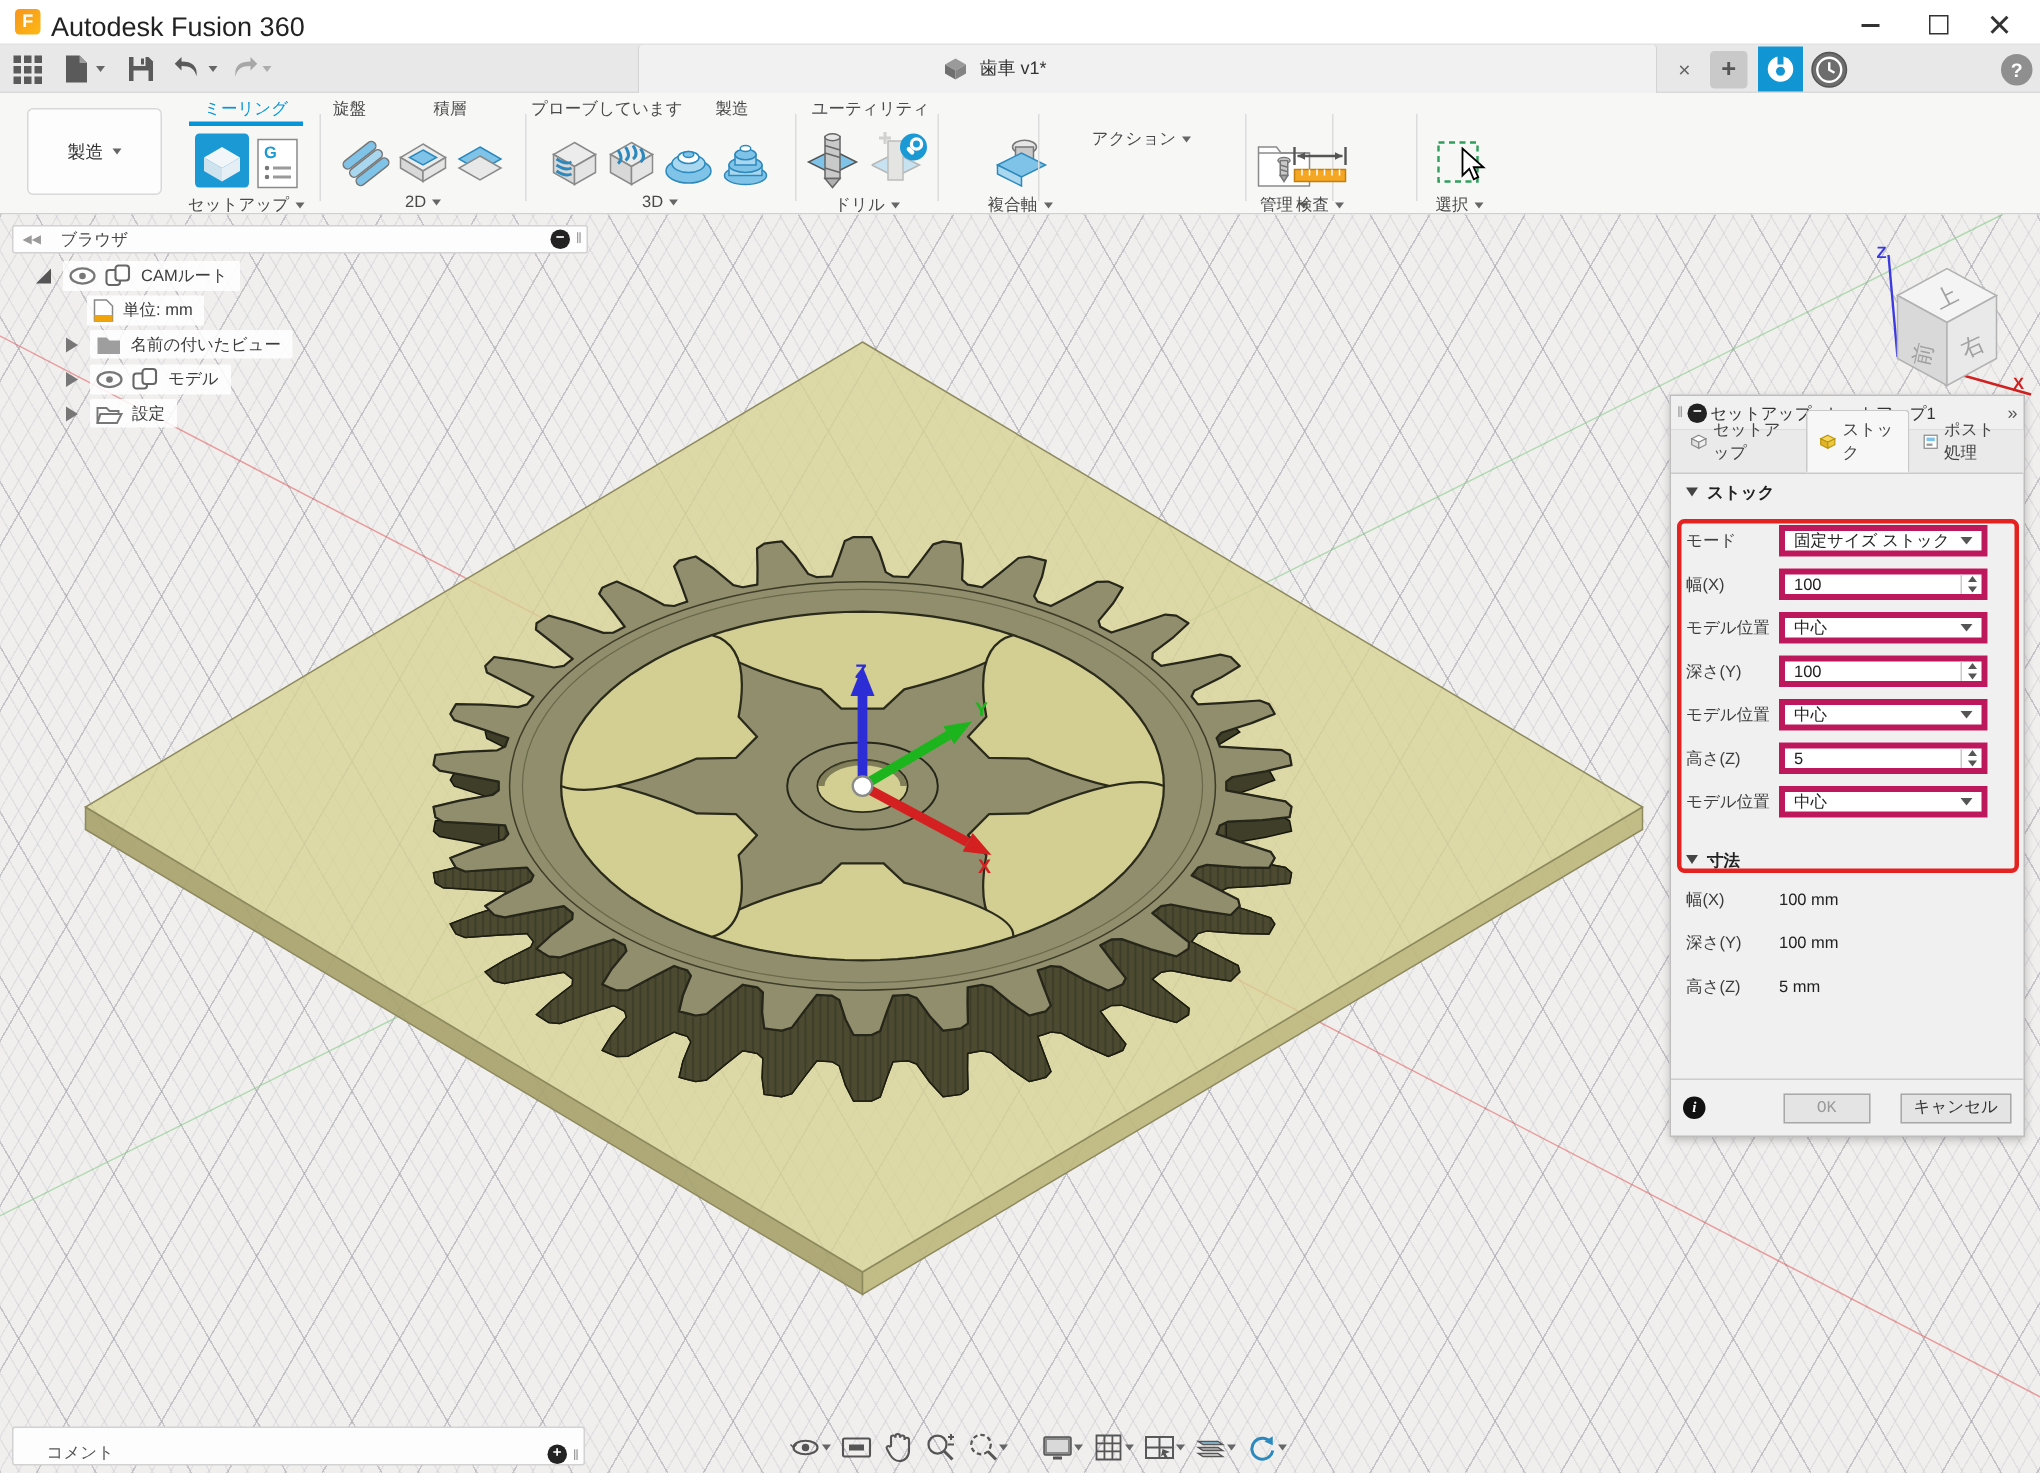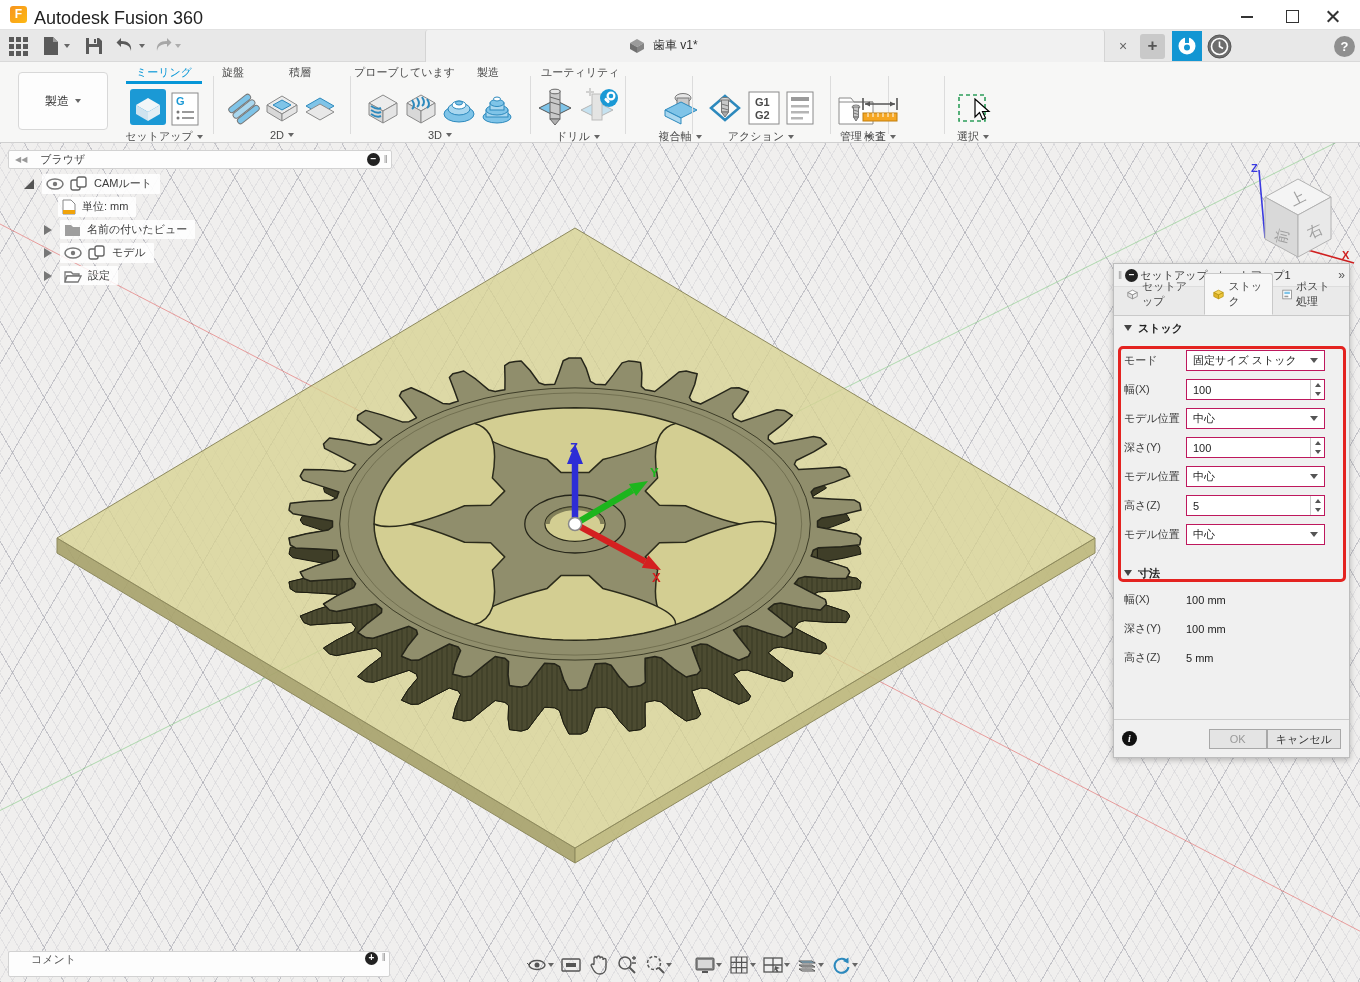--- a/index.html
+++ b/index.html
@@ -91,46 +91,46 @@
   .dchev { color:#555; font-size:12px; margin-right:6px; letter-spacing:-2px; }
   .ptabs { height:29px; display:flex; align-items:flex-end; padding-left:4px; border-bottom:1px solid #c9c9c9;
            background:#eaeaea; }
   .ptab { display:flex; align-items:center; gap:4px; padding:5px 8px; color:#444; border:1px solid transparent; }
   .ptab.active { background:#f7f7f7; border-color:#c9c9c9; border-bottom-color:#f7f7f7; border-radius:3px 3px 0 0; }
   .sechead { display:flex; align-items:center; gap:6px; height:24px; padding-left:10px; color:#222; font-weight:bold; }
   .sec-caret { width:0; height:0; border-left:4px solid transparent; border-right:4px solid transparent;
                border-top:6px solid #444; }
   .frow { display:flex; align-items:center; height:29px; padding:0 24px 0 10px;justify-content:center; }
   .flabel { width:62px; color:#3d3d3d; }
-  .fctrl { flex:1; height:21px; background:#fff; border:1px solid #be185d; display:flex; align-items:center;
+  .fctrl { flex:1; height:21px; background:#fff; border:4px solid #be185d; display:flex; align-items:center;
            position:relative; }
   .fctrl .val { flex:1; padding-left:6px; color:#222; }
   .selcaret { width:0; height:0; border-left:4px solid transparent; border-right:4px solid transparent;
               border-top:5px solid #555; margin-right:6px; }
   .spincol { width:14px; align-self:stretch; border-left:1px solid #c9c9c9; display:flex; flex-direction:column; }
   .spinup,.spindn { flex:1; display:flex; align-items:center; justify-content:center; }
   .spinup::after { content:""; width:0; height:0; border-left:3px solid transparent; border-right:3px solid transparent; border-bottom:4px solid #555; }
   .spindn::after { content:""; width:0; height:0; border-left:3px solid transparent; border-right:3px solid transparent; border-top:4px solid #555; }
   .redbox { position:absolute; left:4px; top:82px; width:228px; height:236px; border:3px solid #e42320;
             border-radius:5px; pointer-events:none; }
   .drow { display:flex; align-items:center; height:29px; padding-left:10px; }
   .dlabel { width:62px; color:#3d3d3d; }
   .dval { color:#222; }
   .pfoot { position:absolute; left:0; bottom:0; width:100%; height:38px; border-top:1px solid #ccc;
            display:flex; align-items:center; padding:0 8px; }
   .infoic { width:15px; height:15px; border-radius:50%; background:#111; color:#fff; text-align:center;
             line-height:15px; font-size:10px; font-style:italic; font-weight:bold; font-family:"Liberation Serif",serif; }
-  .pbtns { margin-left:auto; display:flex; gap:0; }
+  .pbtns { margin-left:auto; display:flex; gap:20px;font-family:Liberation Mono, monospace; }
   .pbtn { min-width:58px; height:20px; background:#e4e4e4; border:1px solid #a8a8a8; text-align:center;
           line-height:18px; padding:0 8px; }
   .pbtn.okbtn { color:#9a9a9a; }
 
   
   .comment { position:absolute; left:8px; top:951px; width:382px; height:26px; background:#fdfdfd;
-             border:1px solid #d2d2d2; border-radius:2px; display:flex; align-items:flex-start; color:#555; }
+             border:1px solid #d2d2d2; border-radius:2px; display:flex; align-items:flex-end; color:#555; }
   .comment .ttl { flex:1; margin-left:22px; }
 
   
   .navbar { position:absolute; left:524px; top:950px; height:30px; display:flex; align-items:center; gap:2px; }
   .navbtn { display:flex; align-items:center; padding:2px 2px; }
   .navbtn svg { display:block; }
   .navgap { width:14px; }
 
   .cursor { position:absolute; z-index:50; }
 </style>
@@ -358,41 +358,20 @@
         </svg>
       </div>
       <div class="glabel">
           <span>複合軸</span>
           <span class="caret sm"></span>
         </div>
     </div>
     <div class="rsep" style="left:692px"></div>
 
     <div class="rgroup" style="left:698px; width:126px">
-      <div class="icons">
-        <svg width="36" height="36" viewBox="0 0 36 36">
-          <polygon points="18,6 32,18 18,30 4,18" fill="none" stroke="#2c89bd" stroke-width="2.5"></polygon>
-          <ellipse cx="18" cy="10" rx="5" ry="2.5" fill="#ddd" stroke="#777"></ellipse>
-          <rect x="14.5" y="10" width="7" height="12" fill="#c9c9c9" stroke="#777"></rect>
-          <path d="M14.5 14 l7 2 M14.5 18 l7 2" stroke="#777"></path>
-          <polygon points="14.5,22 21.5,22 18,27" fill="#aaa" stroke="#777"></polygon>
-        </svg>
-        <svg width="34" height="36" viewBox="0 0 34 36">
-          <rect x="2" y="2" width="30" height="32" fill="#fff" stroke="#8a8a8a"></rect>
-          <text x="8" y="16" font-size="11" font-weight="bold" fill="#4a4a4a">G1</text>
-          <text x="8" y="29" font-size="11" font-weight="bold" fill="#4a4a4a">G2</text>
-        </svg>
-        <svg width="30" height="36" viewBox="0 0 30 36">
-          <rect x="2" y="2" width="26" height="32" fill="#fff" stroke="#8a8a8a"></rect>
-          <rect x="6" y="7" width="18" height="4" fill="#9a9a9a"></rect>
-          <rect x="6" y="15" width="18" height="2.5" fill="#b5b5b5"></rect>
-          <rect x="6" y="21" width="18" height="2.5" fill="#b5b5b5"></rect>
-          <rect x="6" y="27" width="12" height="2.5" fill="#b5b5b5"></rect>
-        </svg>
-      </div>
       <div class="glabel">
           <span>アクション</span>
           <span class="caret sm"></span>
         </div>
     </div>
     <div class="rsep" style="left:830px"></div>
 
     <div class="rgroup" style="left:828px; width:56px">
       <div class="icons">
         <svg width="38" height="34" viewBox="0 0 38 34">

